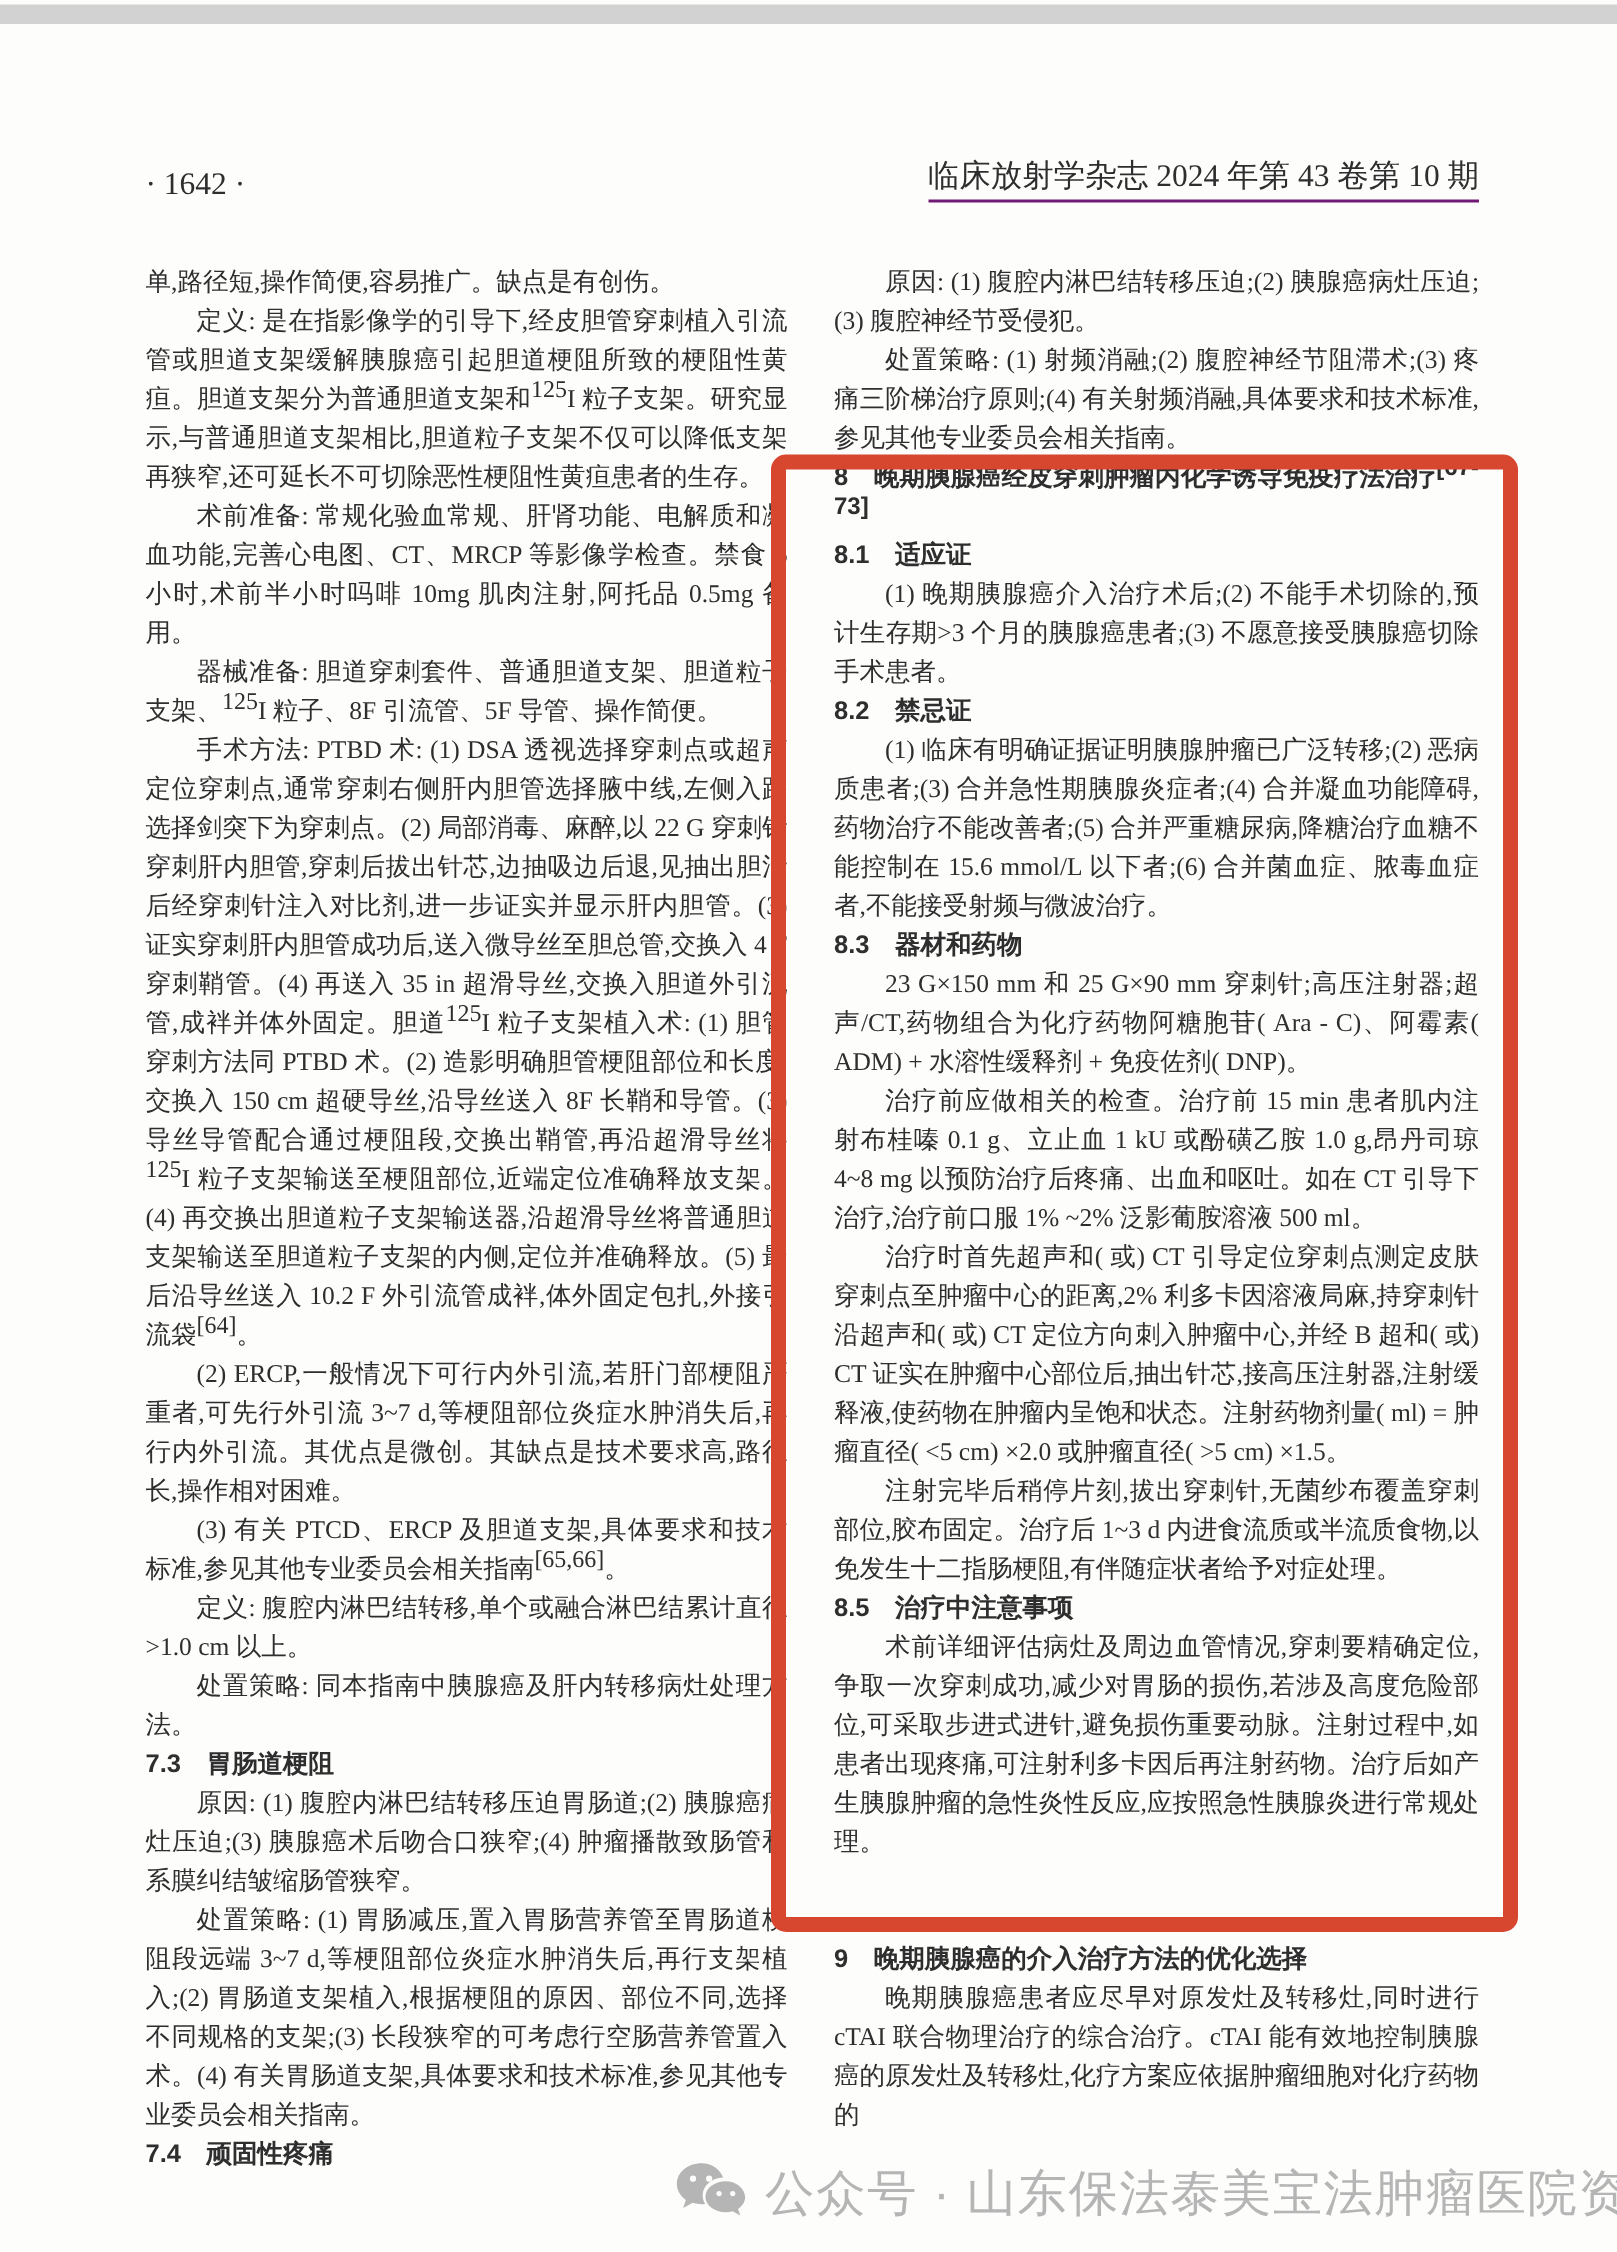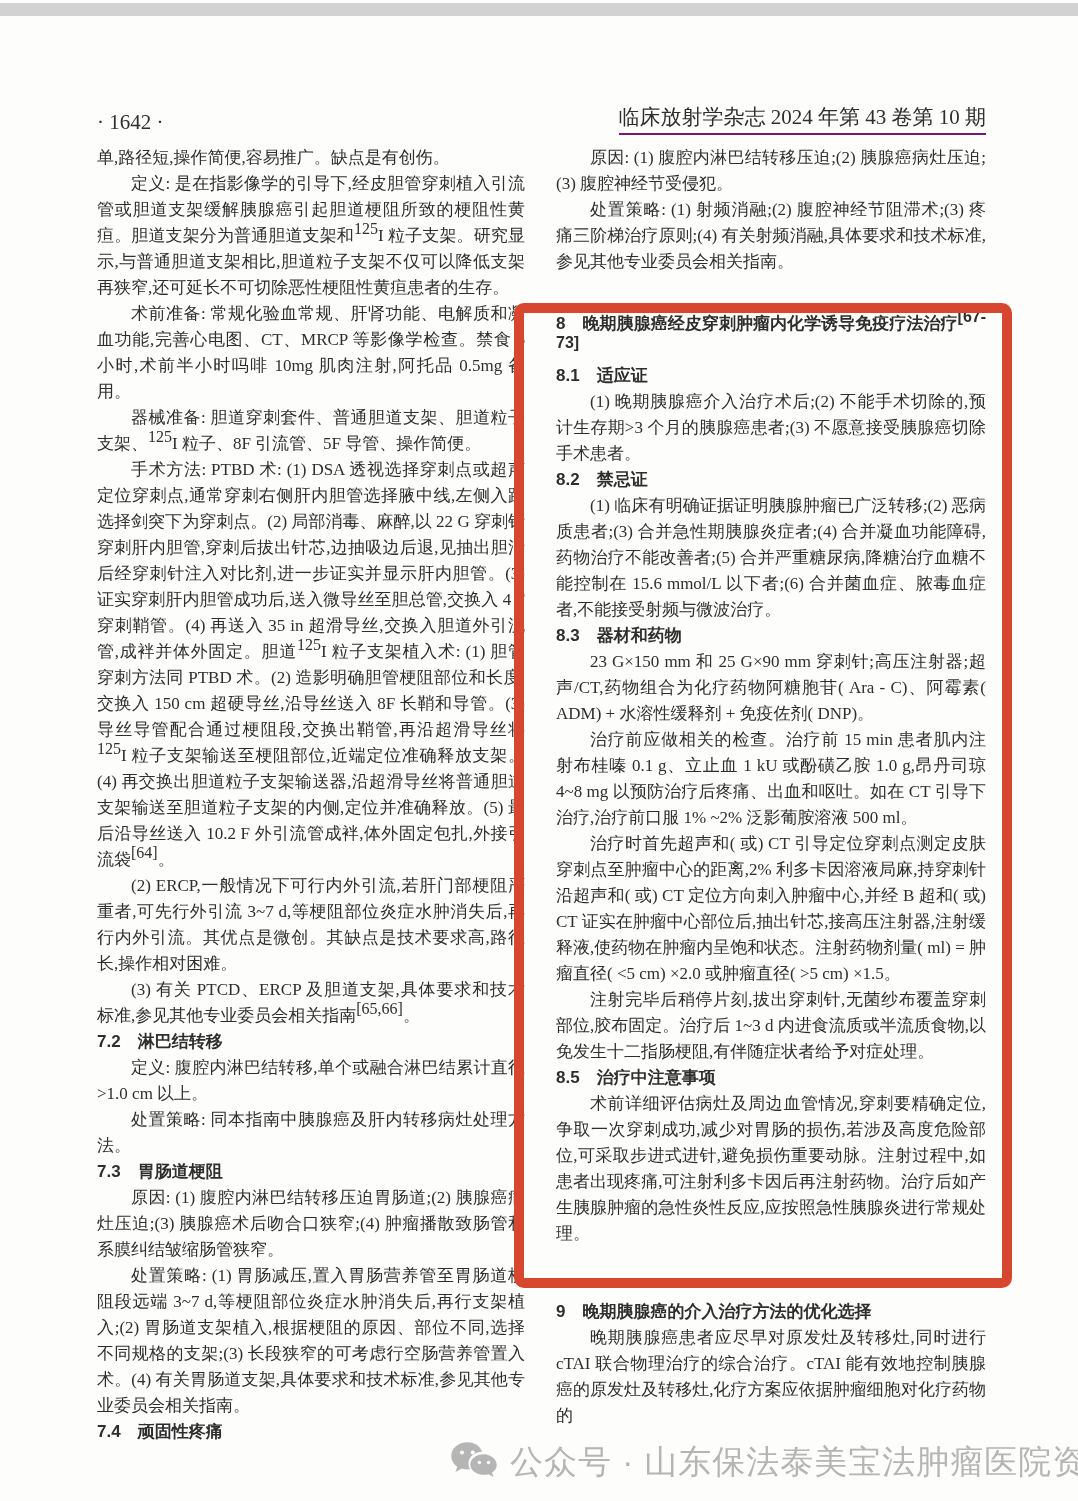--- a/index.html
+++ b/index.html
@@ -11,21 +11,21 @@
     padding-left:33px;
   }
   .top-band{position:absolute;top:3px;left:0;width:1078px;height:13px;background:#d2d2d2;}
   .page-header{
     position:absolute;top:103px;left:97px;width:889px;
     display:flex;justify-content:space-between;align-items:flex-end;
     font-size:21px;
   }
   .journal-ref{border-bottom:2px solid #701a75;padding-bottom:2px;}
   .columns{
-    position:absolute;top:145px;left:97px;width:889px;
+    position:absolute;top:175px;left:97px;width:889px;
     display:flex;justify-content:space-between;
   }
   .col{font-size:17px;line-height:26px;text-align:justify;}
   .col-left{width:428px;}
   .col-right{width:430px;}
   .para{text-indent:2em;margin:0;}
   .para.noindent{text-indent:0;}
   .para.heading{
     text-indent:0;font-weight:bold;
     font-family:"Liberation Sans","DejaVu Sans",sans-serif;
@@ -57,32 +57,31 @@
 
   <div class="columns">
     <div class="col col-left" id="col-left">
         <div class="para noindent"><span>单,路径短,操作简便,容易推广。缺点是有创伤。</span></div>
         <div class="para"><span>定义: 是在指影像学的引导下,经皮胆管穿刺植入引流管或胆道支架缓解胰腺癌引起胆道梗阻所致的梗阻性黄疸。胆道支架分为普通胆道支架和</span><sup>125</sup><span>I 粒子支架。研究显示,与普通胆道支架相比,胆道粒子支架不仅可以降低支架再狭窄,还可延长不可切除恶性梗阻性黄疸患者的生存。</span></div>
         <div class="para"><span>术前准备: 常规化验血常规、肝肾功能、电解质和凝血功能,完善心电图、CT、MRCP 等影像学检查。禁食 6 小时,术前半小时吗啡 10mg 肌肉注射,阿托品 0.5mg 备用。</span></div>
         <div class="para"><span>器械准备: 胆道穿刺套件、普通胆道支架、胆道粒子支架、</span><sup>125</sup><span>I 粒子、8F 引流管、5F 导管、操作简便。</span></div>
         <div class="para"><span>手术方法: PTBD 术: (1) DSA 透视选择穿刺点或超声定位穿刺点,通常穿刺右侧肝内胆管选择腋中线,左侧入路选择剑突下为穿刺点。(2) 局部消毒、麻醉,以 22 G 穿刺针穿刺肝内胆管,穿刺后拔出针芯,边抽吸边后退,见抽出胆汁后经穿刺针注入对比剂,进一步证实并显示肝内胆管。(3) 证实穿刺肝内胆管成功后,送入微导丝至胆总管,交换入 4 F 穿刺鞘管。(4) 再送入 35 in 超滑导丝,交换入胆道外引流管,成袢并体外固定。胆道</span><sup>125</sup><span>I 粒子支架植入术: (1) 胆管穿刺方法同 PTBD 术。(2) 造影明确胆管梗阻部位和长度,交换入 150 cm 超硬导丝,沿导丝送入 8F 长鞘和导管。(3) 导丝导管配合通过梗阻段,交换出鞘管,再沿超滑导丝将</span><sup>125</sup><span>I 粒子支架输送至梗阻部位,近端定位准确释放支架。(4) 再交换出胆道粒子支架输送器,沿超滑导丝将普通胆道支架输送至胆道粒子支架的内侧,定位并准确释放。(5) 最后沿导丝送入 10.2 F 外引流管成袢,体外固定包扎,外接引流袋</span><sup>[64]</sup><span>。</span></div>
         <div class="para"><span>(2) ERCP,一般情况下可行内外引流,若肝门部梗阻严重者,可先行外引流 3~7 d,等梗阻部位炎症水肿消失后,再行内外引流。其优点是微创。其缺点是技术要求高,路径长,操作相对困难。</span></div>
         <div class="para"><span>(3) 有关 PTCD、ERCP 及胆道支架,具体要求和技术标准,参见其他专业委员会相关指南</span><sup>[65,66]</sup><span>。</span></div>
-        <div class="para heading"><span>7.2　淋巴结转移</span></div>
         <div class="para"><span>定义: 腹腔内淋巴结转移,单个或融合淋巴结累计直径 &gt;1.0 cm 以上。</span></div>
         <div class="para"><span>处置策略: 同本指南中胰腺癌及肝内转移病灶处理方法。</span></div>
         <div class="para heading"><span>7.3　胃肠道梗阻</span></div>
         <div class="para"><span>原因: (1) 腹腔内淋巴结转移压迫胃肠道;(2) 胰腺癌病灶压迫;(3) 胰腺癌术后吻合口狭窄;(4) 肿瘤播散致肠管和系膜纠结皱缩肠管狭窄。</span></div>
         <div class="para"><span>处置策略: (1) 胃肠减压,置入胃肠营养管至胃肠道梗阻段远端 3~7 d,等梗阻部位炎症水肿消失后,再行支架植入;(2) 胃肠道支架植入,根据梗阻的原因、部位不同,选择不同规格的支架;(3) 长段狭窄的可考虑行空肠营养管置入术。(4) 有关胃肠道支架,具体要求和技术标准,参见其他专业委员会相关指南。</span></div>
         <div class="para heading"><span>7.4　顽固性疼痛</span></div>
       </div>
     <div class="col col-right" id="col-right">
         <div class="para"><span>原因: (1) 腹腔内淋巴结转移压迫;(2) 胰腺癌病灶压迫;(3) 腹腔神经节受侵犯。</span></div>
         <div class="para"><span>处置策略: (1) 射频消融;(2) 腹腔神经节阻滞术;(3) 疼痛三阶梯治疗原则;(4) 有关射频消融,具体要求和技术标准,参见其他专业委员会相关指南。</span></div>
-        <div class="para heading" style="margin-top: 36px;"><span>8　晚期胰腺癌经皮穿刺肿瘤内化学诱导免疫疗法治疗</span><sup>[67-73]</sup></div>
+        <div class="para heading" style=""><span>8　晚期胰腺癌经皮穿刺肿瘤内化学诱导免疫疗法治疗</span><sup>[67-73]</sup></div>
         <div class="para heading"><span>8.1　适应证</span></div>
         <div class="para"><span>(1) 晚期胰腺癌介入治疗术后;(2) 不能手术切除的,预计生存期&gt;3 个月的胰腺癌患者;(3) 不愿意接受胰腺癌切除手术患者。</span></div>
         <div class="para heading"><span>8.2　禁忌证</span></div>
         <div class="para"><span>(1) 临床有明确证据证明胰腺肿瘤已广泛转移;(2) 恶病质患者;(3) 合并急性期胰腺炎症者;(4) 合并凝血功能障碍,药物治疗不能改善者;(5) 合并严重糖尿病,降糖治疗血糖不能控制在 15.6 mmol/L 以下者;(6) 合并菌血症、脓毒血症者,不能接受射频与微波治疗。</span></div>
         <div class="para heading"><span>8.3　器材和药物</span></div>
         <div class="para"><span>23 G×150 mm 和 25 G×90 mm 穿刺针;高压注射器;超声/CT,药物组合为化疗药物阿糖胞苷( Ara - C)、阿霉素( ADM) + 水溶性缓释剂 + 免疫佐剂( DNP)。</span></div>
         <div class="para"><span>治疗前应做相关的检查。治疗前 15 min 患者肌内注射布桂嗪 0.1 g、立止血 1 kU 或酚磺乙胺 1.0 g,昂丹司琼 4~8 mg 以预防治疗后疼痛、出血和呕吐。如在 CT 引导下治疗,治疗前口服 1% ~2% 泛影葡胺溶液 500 ml。</span></div>
         <div class="para"><span>治疗时首先超声和( 或) CT 引导定位穿刺点测定皮肤穿刺点至肿瘤中心的距离,2% 利多卡因溶液局麻,持穿刺针沿超声和( 或) CT 定位方向刺入肿瘤中心,并经 B 超和( 或) CT 证实在肿瘤中心部位后,抽出针芯,接高压注射器,注射缓释液,使药物在肿瘤内呈饱和状态。注射药物剂量( ml) = 肿瘤直径( &lt;5 cm) ×2.0 或肿瘤直径( &gt;5 cm) ×1.5。</span></div>
         <div class="para"><span>注射完毕后稍停片刻,拔出穿刺针,无菌纱布覆盖穿刺部位,胶布固定。治疗后 1~3 d 内进食流质或半流质食物,以免发生十二指肠梗阻,有伴随症状者给予对症处理。</span></div>
         <div class="para heading"><span>8.5　治疗中注意事项</span></div>

